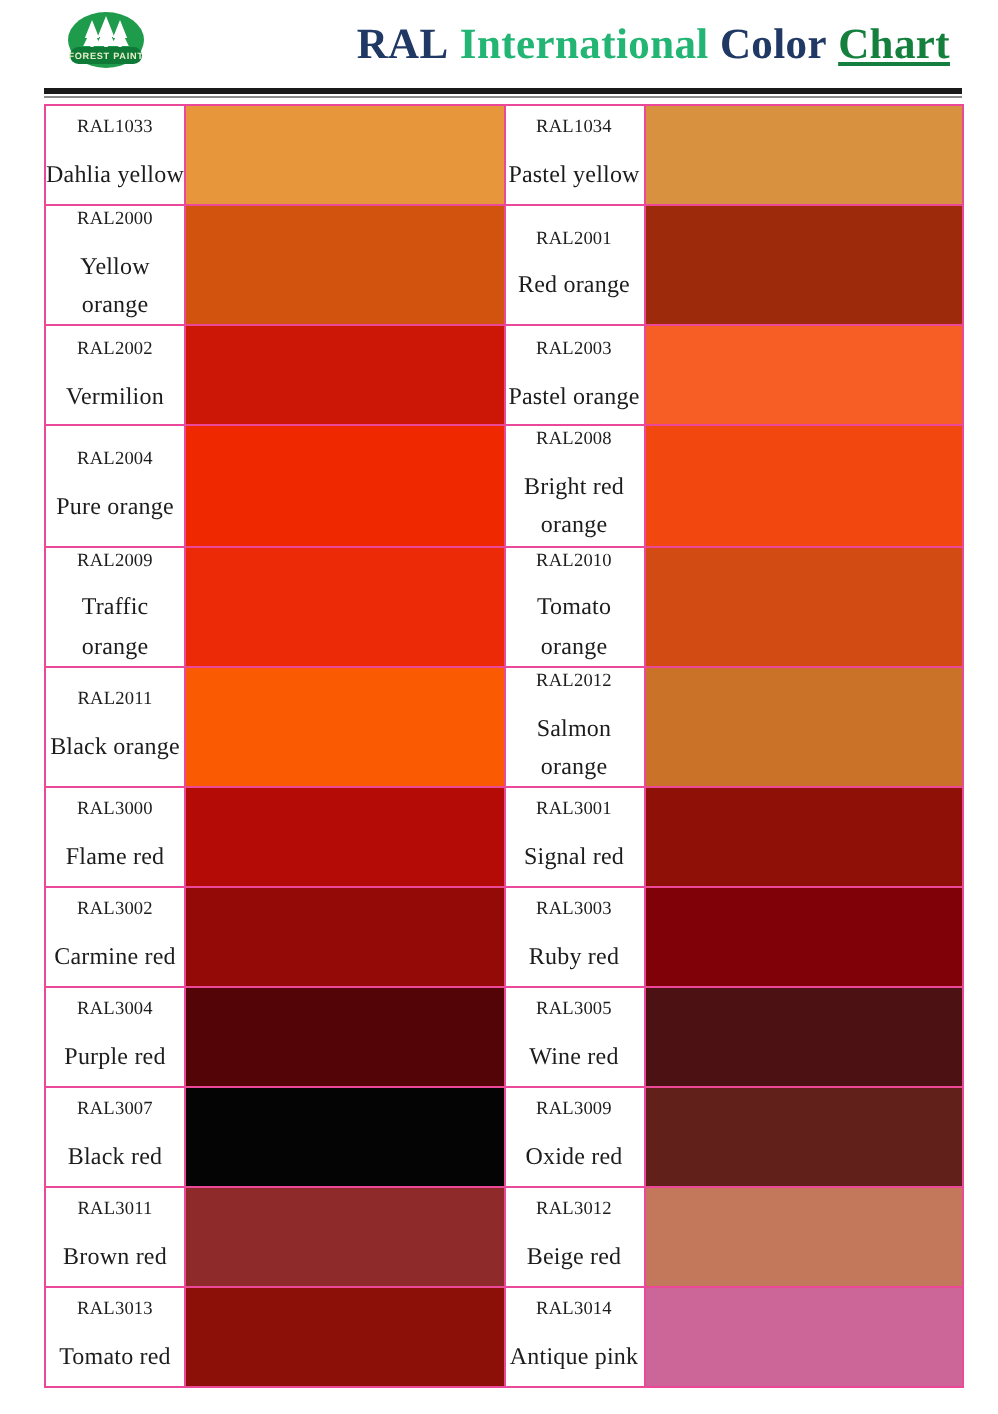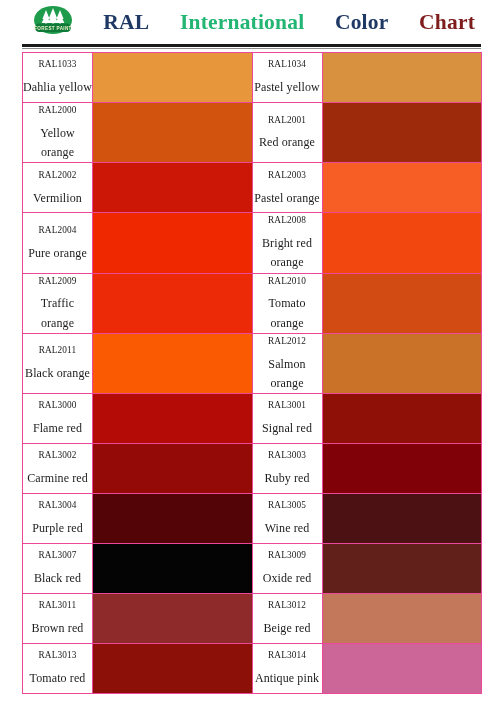--- a/index.html
+++ b/index.html
@@ -44,21 +44,21 @@
   .title {
     flex: 1 1 auto;
     text-align: right;
     padding-right: 16px;
     font-size: 21.5px;
     font-weight: bold;
     letter-spacing: 0.2px;
     white-space: nowrap;
     font-family: "Liberation Serif", "DejaVu Serif", serif;
   }
-  .title .w { display: inline; margin-left: 25px; }
+  .title .w { display: inline; }
   .title .sp { display: inline; }
 
   
   .rule {
     margin: 0 18px 0 22px;
     height: 0;
     border-top: 3px solid #1a1a1a;
   }
   .rule-thin {
     margin: 1px 18px 0 22px;
@@ -127,21 +127,21 @@
           <rect x="17.2" y="18" width="1.6" height="4"></rect>
           <rect x="24.1" y="18" width="1.8" height="4.5"></rect>
           <rect x="31.2" y="18" width="1.6" height="4"></rect>
         </g>
         <rect x="7" y="19.5" width="36" height="8.5" rx="4.25" fill="#0F7A37"></rect>
         <text x="25" y="25.6" text-anchor="middle" font-family="'Liberation Sans', sans-serif" font-size="4.6" font-weight="bold" fill="#E9EFC7" letter-spacing="0.35">FOREST PAINT</text>
       </svg>
     </div>
 
     <div class="title">
-      <span class="w" style="color: rgb(31, 56, 100);">RAL</span><span class="sp">&nbsp;</span><span class="w" style="color: rgb(34, 181, 115);">International</span><span class="sp">&nbsp;</span><span class="w" style="color: rgb(31, 56, 100);">Color</span><span class="sp">&nbsp;</span><span class="w" style="color: #7f1d1d;">Chart</span>
+      <span class="w" style="color: rgb(31, 56, 100);">RAL</span><span class="sp">&nbsp;</span><span class="w" style="color: rgb(34, 181, 115);">International</span><span class="sp">&nbsp;</span><span class="w" style="color: rgb(31, 56, 100);">Color</span><span class="sp">&nbsp;</span><span class="w" style="color: #15803d; text-decoration: underline;">Chart</span>
     </div>
 
   </div>
 
   <div class="rule"></div>
   <div class="rule-thin"></div>
 
   <div class="chart-wrap">
     <table class="chart">
       <tbody>

